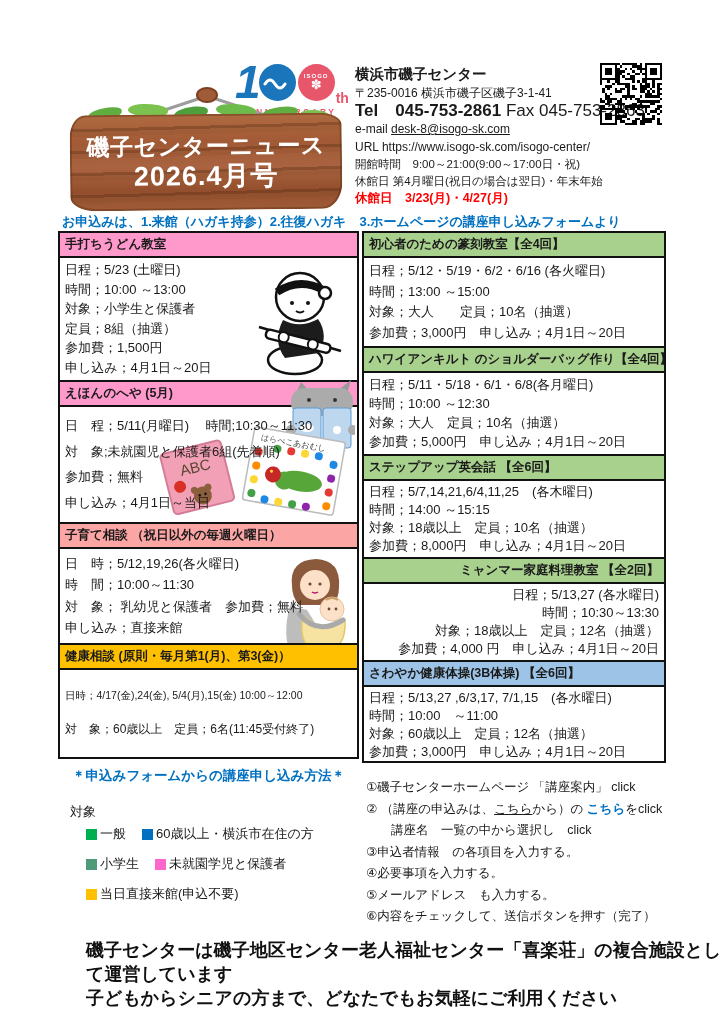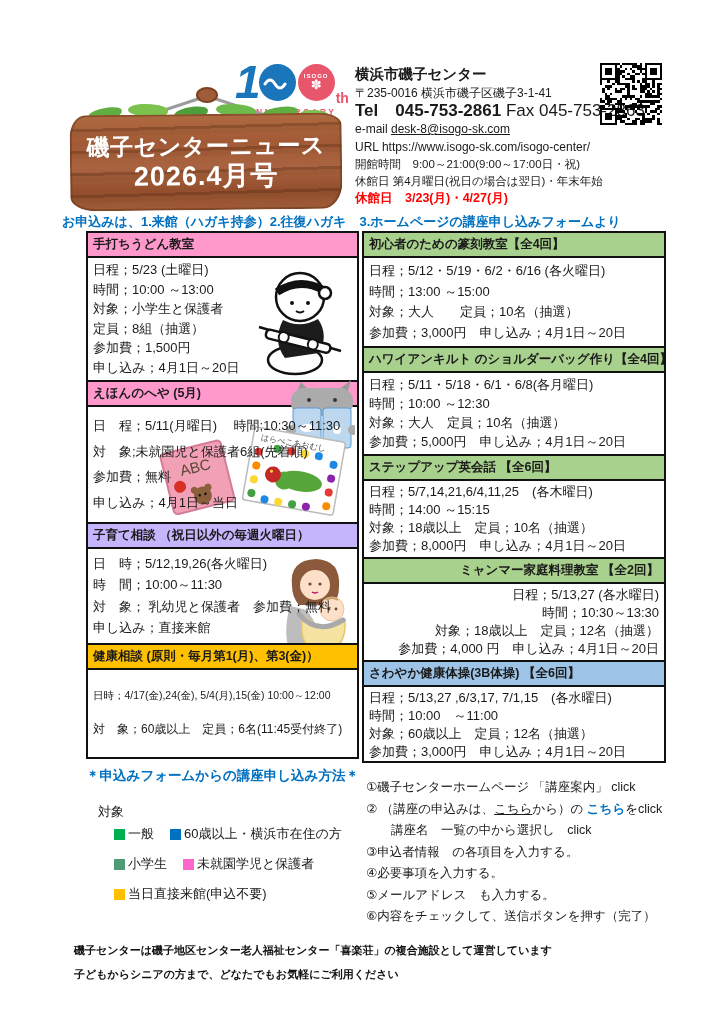--- a/index.html
+++ b/index.html
@@ -41,21 +41,21 @@
   .info-small{font-size:11.5px;line-height:16.5px;}
   .info-closed-dates{color:#FF0000;font-weight:bold;font-size:12.5px;line-height:19px;}
 
   .qr{position:absolute;left:600px;top:63px;width:62px;height:62px;}
 
   .apply-note{position:absolute;left:62px;top:213px;font-size:13px;font-weight:bold;color:#0070C0;white-space:nowrap;}
 
   
   .columns{position:absolute;left:58px;top:231px;width:608px;display:flex;gap:3px;align-items:flex-start;}
   .col{display:flex;flex-direction:column;}
-  .col-left{width:301px;margin-left:28px;}
+  .col-left{width:301px;}
   .col-right{width:304px;}
 
   .box{position:relative;border:2px solid #111;margin-top:-2px;background:#fff;box-sizing:border-box;}
   .box:first-child{margin-top:0;}
   .box-header{height:25px;box-sizing:border-box;border-bottom:2px solid #111;font-weight:bold;
               font-size:12.5px;line-height:21px;padding:1px 5px;white-space:nowrap;overflow:hidden;}
   .box-body{height:calc(100% - 25px);box-sizing:border-box;display:flex;flex-direction:column;
             justify-content:space-evenly;padding:2px 5px;position:relative;z-index:1;}
   .box-line{font-size:13px;white-space:nowrap;}
   .box.compact .box-line{font-size:12px;}
@@ -70,21 +70,21 @@
   .legend-label{font-size:13px;}
   .legend-row{display:flex;gap:16px;margin:4px 0 12px 16px;}
   .legend-item{display:inline-flex;align-items:center;gap:3px;white-space:nowrap;}
   .legend-swatch{width:11px;height:11px;display:inline-block;flex:0 0 auto;}
 
   .steps{margin-top:14px;font-size:12.5px;line-height:21.5px;padding-left:4px;}
   .step{white-space:pre-wrap;}
   .step .link{color:#0070C0;font-weight:bold;}
   .step .underline{text-decoration:underline;}
 
-  .footer{position:absolute;left:74px;top:938px;font-size:11px;font-weight:bold;line-height:24px;color:#111;}
+  .footer{position:absolute;left:86px;top:938px;font-size:18px;font-weight:bold;line-height:24px;color:#111;}
 </style>
 </head>
 <body>
 
 <div class="page">
 
   <div class="logo">
     <div class="logo-row">
       <span class="logo-one">1</span>
       <span class="logo-circle blue">
@@ -554,21 +554,21 @@
     </g>
   </svg></div>
             <div class="box-body">
               <div class="box-line">日　程；5/11(月曜日)　 時間;10:30～11:30</div>
               <div class="box-line">対　象;未就園児と保護者6組(先着順)</div>
               <div class="box-line">参加費；無料</div>
               <div class="box-line">申し込み；4月1日～当日</div>
             </div>
           </section>
           <section class="box" style="height: 123px;">
-            <div class="box-header" style="background: #c4b5fd;">子育て相談 （祝日以外の毎週火曜日）</div>
+            <div class="box-header" style="background: #fca5a5;">子育て相談 （祝日以外の毎週火曜日）</div>
             <div class="ill ill-parent"><svg width="74" height="104" viewBox="0 0 74 104">
     <path d="M13 32 Q10 6 37 5 Q62 6 60 33 Q60 45 53 51 L20 51 Q13 43 13 32 Z" fill="#8B5A3C"></path>
     <circle cx="36" cy="31" r="15" fill="#FDE0C8"></circle>
     <circle cx="31" cy="30" r="1.6" fill="#6b4a33"></circle>
                 <circle cx="41" cy="30" r="1.6" fill="#6b4a33"></circle>
     <path d="M33 38 Q36 40 39 38" stroke="#b06" stroke-width="1.5" fill="none"></path>
     <path d="M11 52 Q3 80 12 102 L48 102 Q42 76 28 56 Z" fill="#BDBDBD"></path>
     <circle cx="53" cy="55" r="12" fill="#FDE0C8" stroke="#E8C4A0"></circle>
     <path d="M47 46 Q53 42 59 46" stroke="#C9A063" stroke-width="2" fill="none"></path>
     <circle cx="50" cy="55" r="1.4" fill="#6b4a33"></circle>

